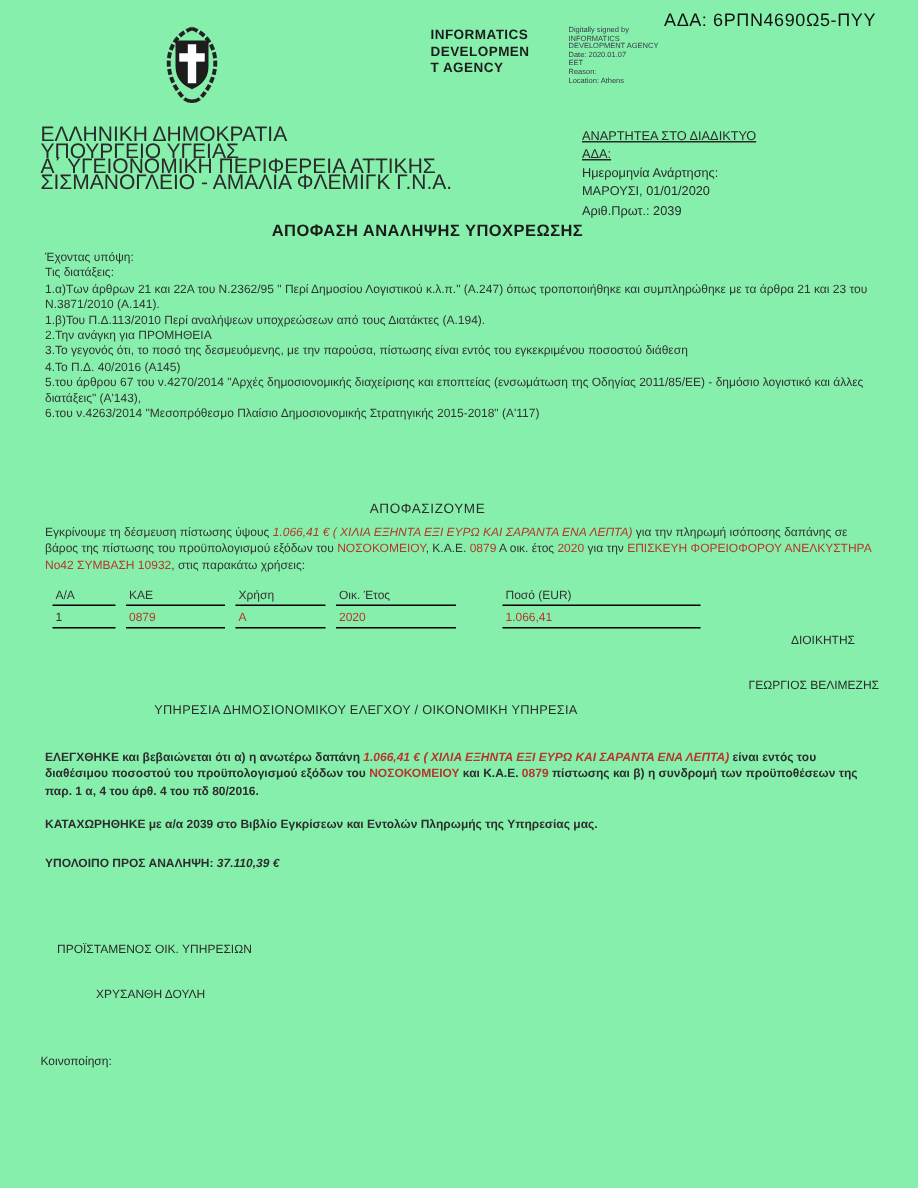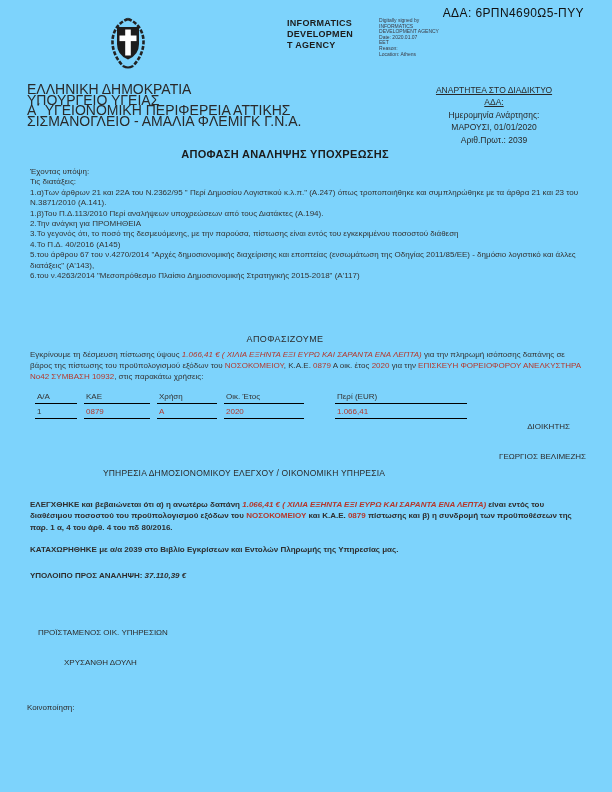--- a/index.html
+++ b/index.html
@@ -1,32 +1,32 @@
 <!DOCTYPE html>
 <html><head>
 <meta charset="utf-8">
 <style>
   html,body{margin:0;padding:0;background:#ffffff;}
   .page{
-    position:relative;width:612px;height:792px;background:#7dd3fc;
+    position:relative;width:612px;height:792px;background:#86efac;
     font-family:"Liberation Sans", sans-serif;color:#262626;overflow:hidden;
   }
   .abs{position:absolute;}
   .red{color:#b5372b;}
   .it{font-style:italic;}
   .u{text-decoration:underline;}
 
   .ada-top{top:6px;right:28px;font-size:12px;letter-spacing:.4px;color:#111;}
   .emblem{left:102px;top:16px;}
   .stamp{left:287px;top:18px;display:flex;gap:26px;}
   .stamp-agency{font-size:9px;font-weight:600;line-height:11px;letter-spacing:.3px;color:#1c1c1c;}
   .stamp-sig{font-size:5px;line-height:5.6px;color:#3a3a44;width:80px;}
 
   .org{left:27px;top:84px;font-size:14px;line-height:10.6px;color:#2a2a2a;}
-  .posting{top:84px;right:12px;width:212px;text-align:center;font-size:8.5px;line-height:12.4px;color:#2a2a2a;}
+  .posting{top:84px;right:12px;width:212px;text-align:left;font-size:8.5px;line-height:12.4px;color:#2a2a2a;}
 
   .doc-title{top:148px;left:0;width:570px;text-align:center;font-size:11px;font-weight:bold;letter-spacing:.3px;color:#1b1b1b;}
 
   .body-block{left:30px;top:167px;width:554px;font-size:8px;line-height:10.4px;color:#333;}
   .decide-heading{top:334px;left:0;width:570px;text-align:center;font-size:9px;letter-spacing:.4px;color:#2b2b2b;}
   .decision-par{left:30px;top:349px;width:554px;font-size:8px;line-height:11px;color:#333;margin:0;}
 
   .tbl{left:35px;top:391px;font-size:8px;color:#333;}
   .tr{display:flex;}
   .td{border-bottom:1px solid #000000;padding:1px 2px 2px 2px;margin-right:7px;}
@@ -113,21 +113,21 @@
   <div class="abs decide-heading">ΑΠΟΦΑΣΙΖΟΥΜΕ</div>
 
   <p class="abs decision-par"><span>Εγκρίνουμε τη δέσμευση πίστωσης ύψους </span><span class="red it">1.066,41 € ( ΧΙΛΙΑ ΕΞΗΝΤΑ ΕΞΙ ΕΥΡΩ ΚΑΙ ΣΑΡΑΝΤΑ ΕΝΑ ΛΕΠΤΑ)</span><span> για την πληρωμή ισόποσης δαπάνης σε βάρος της πίστωσης του προϋπολογισμού εξόδων του </span><span class="red">ΝΟΣΟΚΟΜΕΙΟΥ</span><span>, Κ.Α.Ε. </span><span class="red">0879</span><span> Α οικ. έτος </span><span class="red">2020</span><span> για την </span><span class="red">ΕΠΙΣΚΕΥΗ ΦΟΡΕΙΟΦΟΡΟΥ ΑΝΕΛΚΥΣΤΗΡΑ Νο42 ΣΥΜΒΑΣΗ 10932</span><span>, στις παρακάτω χρήσεις:</span></p>
 
   <div class="abs tbl">
     <div class="tr">
       <div class="td c0">Α/Α</div>
       <div class="td c1">ΚΑΕ</div>
       <div class="td c2">Χρήση</div>
       <div class="td c3">Οικ. Έτος</div>
-      <div class="td c4">Περί (EUR)</div>
+      <div class="td c4">Ποσό (EUR)</div>
     </div>
     <div class="tr">
       <div class="td c0">1</div>
       <div class="td c1 red">0879</div>
       <div class="td c2 red">Α</div>
       <div class="td c3 red">2020</div>
       <div class="td c4 red">1.066,41</div>
     </div>
   </div>
 

